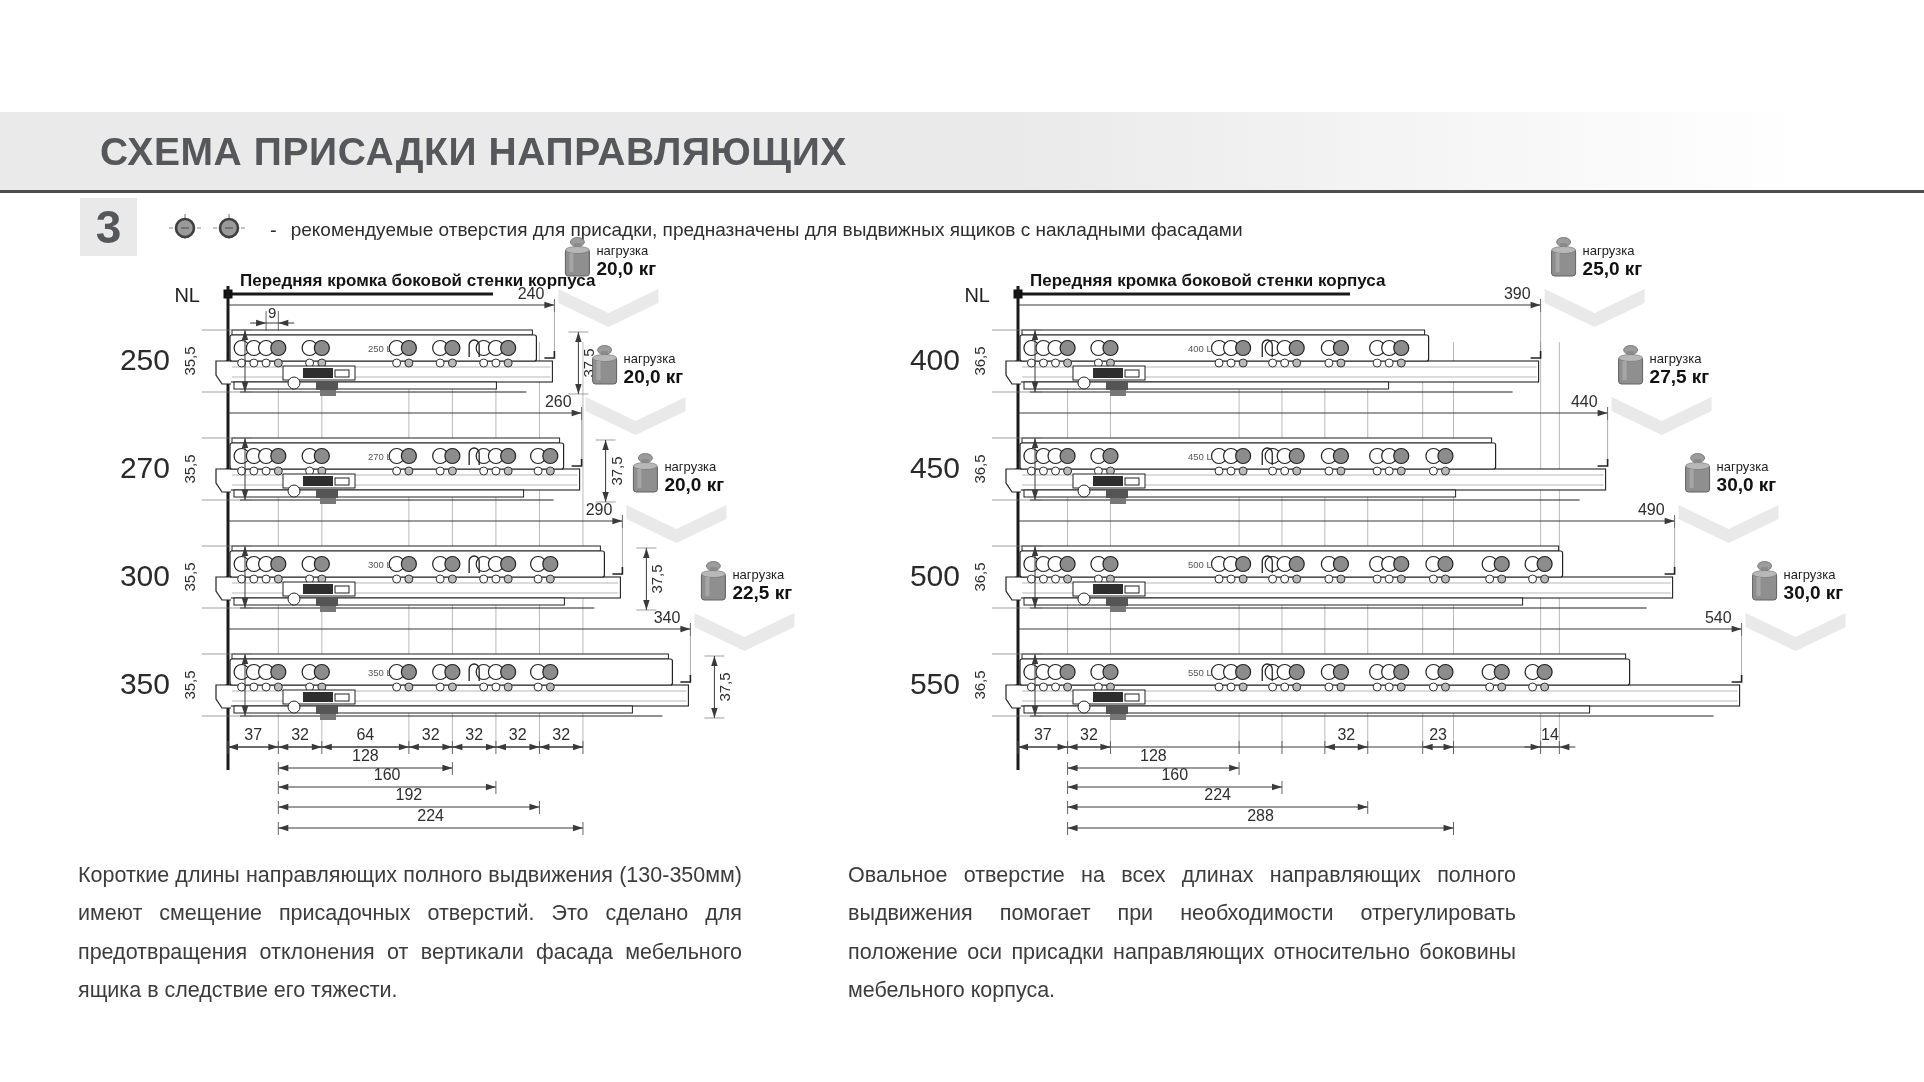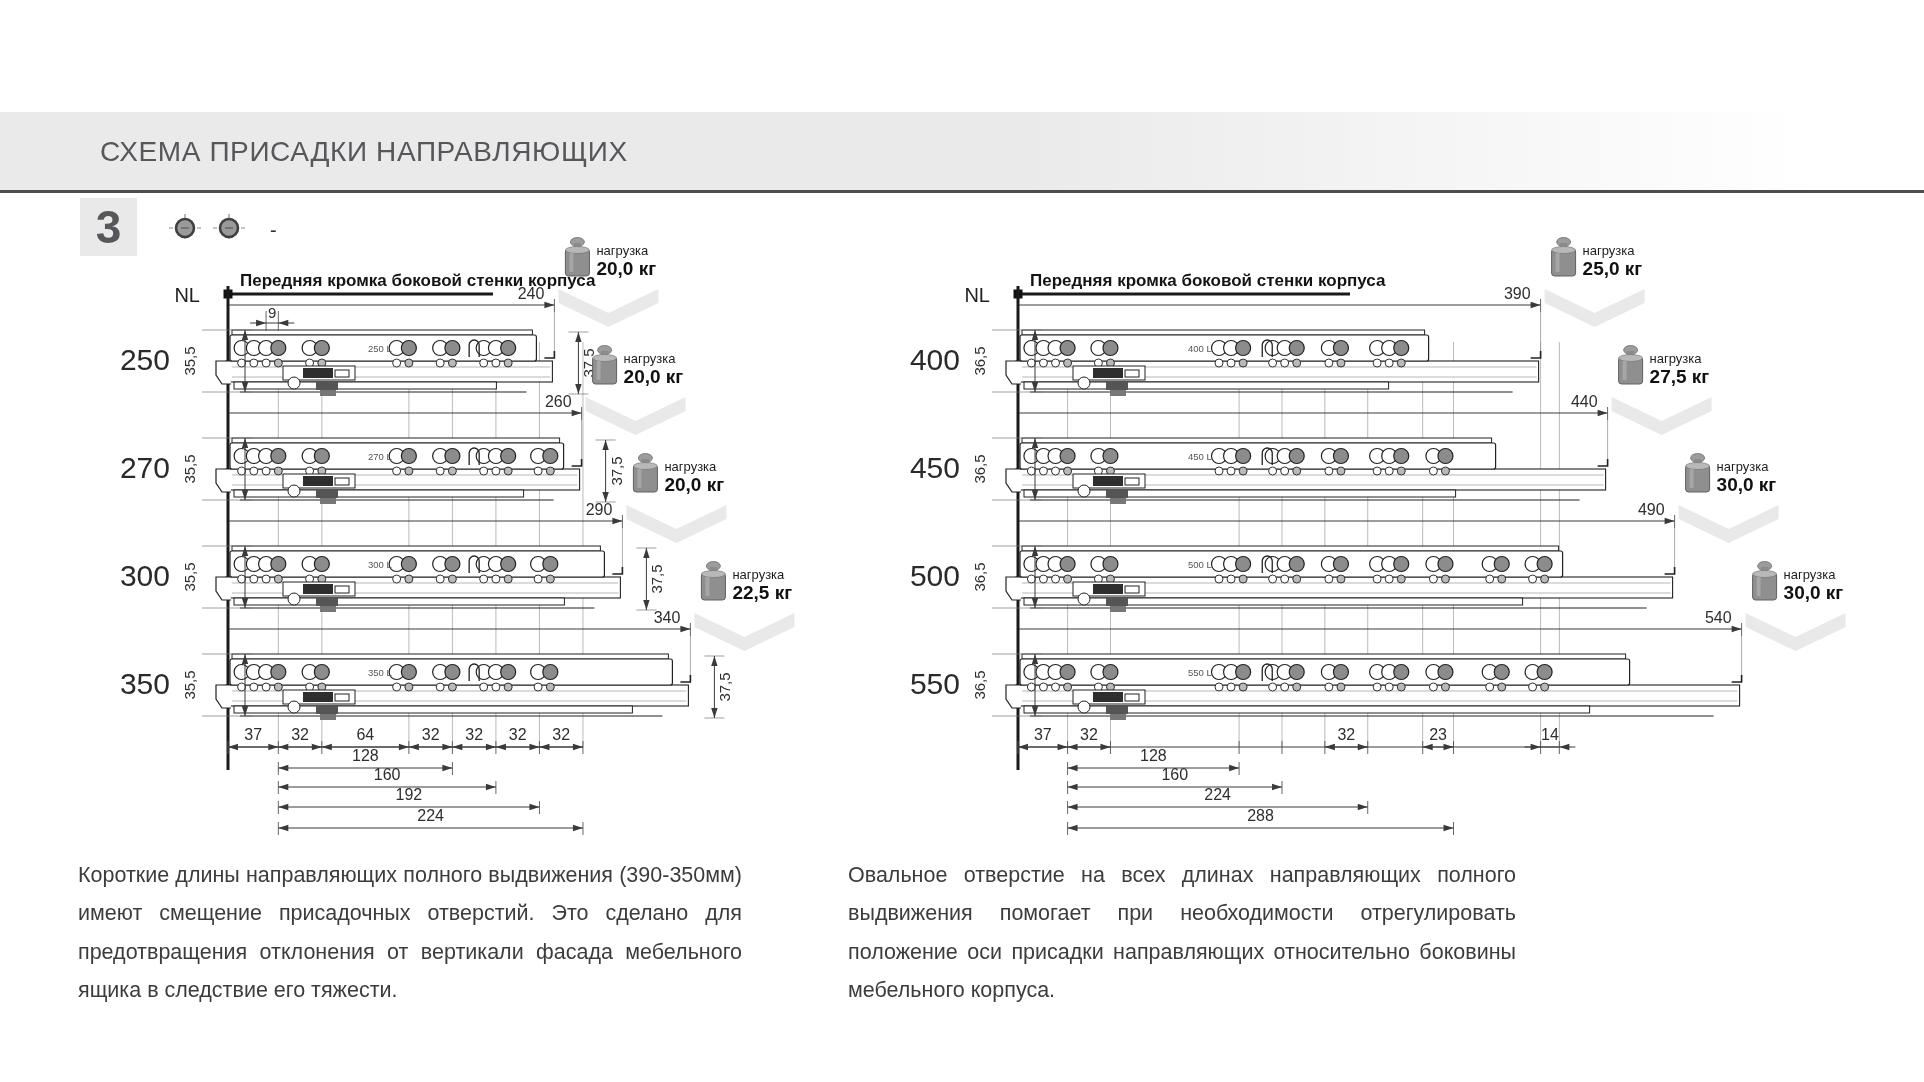--- a/index.html
+++ b/index.html
@@ -2,21 +2,21 @@
 <html><head>
 <meta charset="utf-8">
 <style>
   html,body{margin:0;padding:0;background:#fff;}
   body{width:1924px;height:1082px;position:relative;overflow:hidden;
        font-family:"Liberation Sans",sans-serif;color:#333;}
   .abs{position:absolute;}
   .header-band{left:0;top:112px;width:1862px;height:80px;
      background:linear-gradient(90deg,#eaeaea 0%,#eaeaea 55%,rgba(234,234,234,0) 97%);}
   .page-title{left:100px;top:112px;height:80px;line-height:80px;
-     font-size:28px;font-weight:normal;letter-spacing:.6px;color:#56575a;text-align:center;}
+     font-size:39px;font-weight:bold;letter-spacing:.6px;color:#56575a;text-align:center;}
   .header-rule{left:0;top:190px;width:1924px;height:3px;background:#4d4d4d;}
   .step-badge{left:80px;top:198px;width:57px;height:58px;background:#e9e9e9;
      display:flex;align-items:center;justify-content:center;
      font-size:46px;font-weight:bold;color:#56575a;}
   .legend{left:168px;top:212px;height:36px;display:flex;align-items:center;}
   .legend .gap1{width:10px;}
   .legend .dash{font-size:20px;color:#2e2e2e;margin:0 14px 0 24px;}
   .legend-text{font-size:19px;color:#2e2e2e;}
   .para{top:856px;font-size:21.5px;line-height:1.78;color:#3c3c3c;text-align:justify;}
   .para-left{left:78px;width:664px;}
@@ -44,20 +44,21 @@
   <span class="gap1"></span>
   <span>
     <svg width="34" height="34" viewBox="0 0 34 34">
       <line x1="1" y1="17" x2="33" y2="17" stroke="#8a8a8a" stroke-width="1.2" stroke-dasharray="4 3"></line>
       <line x1="17" y1="3" x2="17" y2="31" stroke="#8a8a8a" stroke-width="1.2" stroke-dasharray="4 3"></line>
       <circle cx="17" cy="17" r="9" fill="#9a9a9a" stroke="#3f3f3f" stroke-width="2.6"></circle>
       <line x1="13" y1="17" x2="21" y2="17" stroke="#4a4a4a" stroke-width="1"></line>
     </svg>
   </span>
   <span class="dash">-</span>
+  <span class="legend-text">рекомендуемые отверстия для присадки, предназначены для выдвижных ящиков с накладными фасадами</span>
 </div>
 
 <svg id="diagram-left" class="abs" style="left:78px;top:210px" width="760" height="650" viewBox="0 0 760 650">
     <g>
       <line x1="200.32" y1="132" x2="200.32" y2="537" stroke="#a8a8a8" stroke-width="0.8"></line>
       <line x1="243.84" y1="132" x2="243.84" y2="537" stroke="#a8a8a8" stroke-width="0.8"></line>
       <line x1="330.88" y1="132" x2="330.88" y2="537" stroke="#a8a8a8" stroke-width="0.8"></line>
       <line x1="374.4" y1="132" x2="374.4" y2="537" stroke="#a8a8a8" stroke-width="0.8"></line>
       <line x1="417.92" y1="132" x2="417.92" y2="537" stroke="#a8a8a8" stroke-width="0.8"></line>
       <line x1="461.44" y1="132" x2="461.44" y2="537" stroke="#a8a8a8" stroke-width="0.8"></line>
@@ -952,14 +953,14 @@
     <g>
       <line x1="257.58" y1="612" x2="257.58" y2="625" stroke="#555" stroke-width="0.9"></line>
       <line x1="643.5" y1="612" x2="643.5" y2="625" stroke="#555" stroke-width="0.9"></line>
       <line x1="257.58" y1="618" x2="643.5" y2="618" stroke="#3a3a3a" stroke-width="1"></line>
       <path d="M257.58,618 l10,-3.2 v6.4 Z" fill="#3a3a3a"></path>
       <path d="M643.5,618 l-10,-3.2 v6.4 Z" fill="#3a3a3a"></path>
       <text x="450.53999999999996" y="611" font-size="16" fill="#2e2e2e" text-anchor="middle">288</text>
     </g>
   </svg>
 
-<div class="abs para para-left">Короткие длины направляющих полного выдвижения (390-350мм) имеют смещение присадочных отверстий. Это сделано для предот­вращения отклонения от вертикали фасада мебельного ящика в следствие его тяжести.</div>
+<div class="abs para para-left">Короткие длины направляющих полного выдвижения (130-350мм) имеют смещение присадочных отверстий. Это сделано для предот­вращения отклонения от вертикали фасада мебельного ящика в следствие его тяжести.</div>
 <div class="abs para para-right">Овальное отверстие на всех длинах направляющих полного выдвижения помогает при необходимости отрегулировать положение оси присадки направляющих относительно боковины мебельного корпуса.</div>
 
 </body></html>

